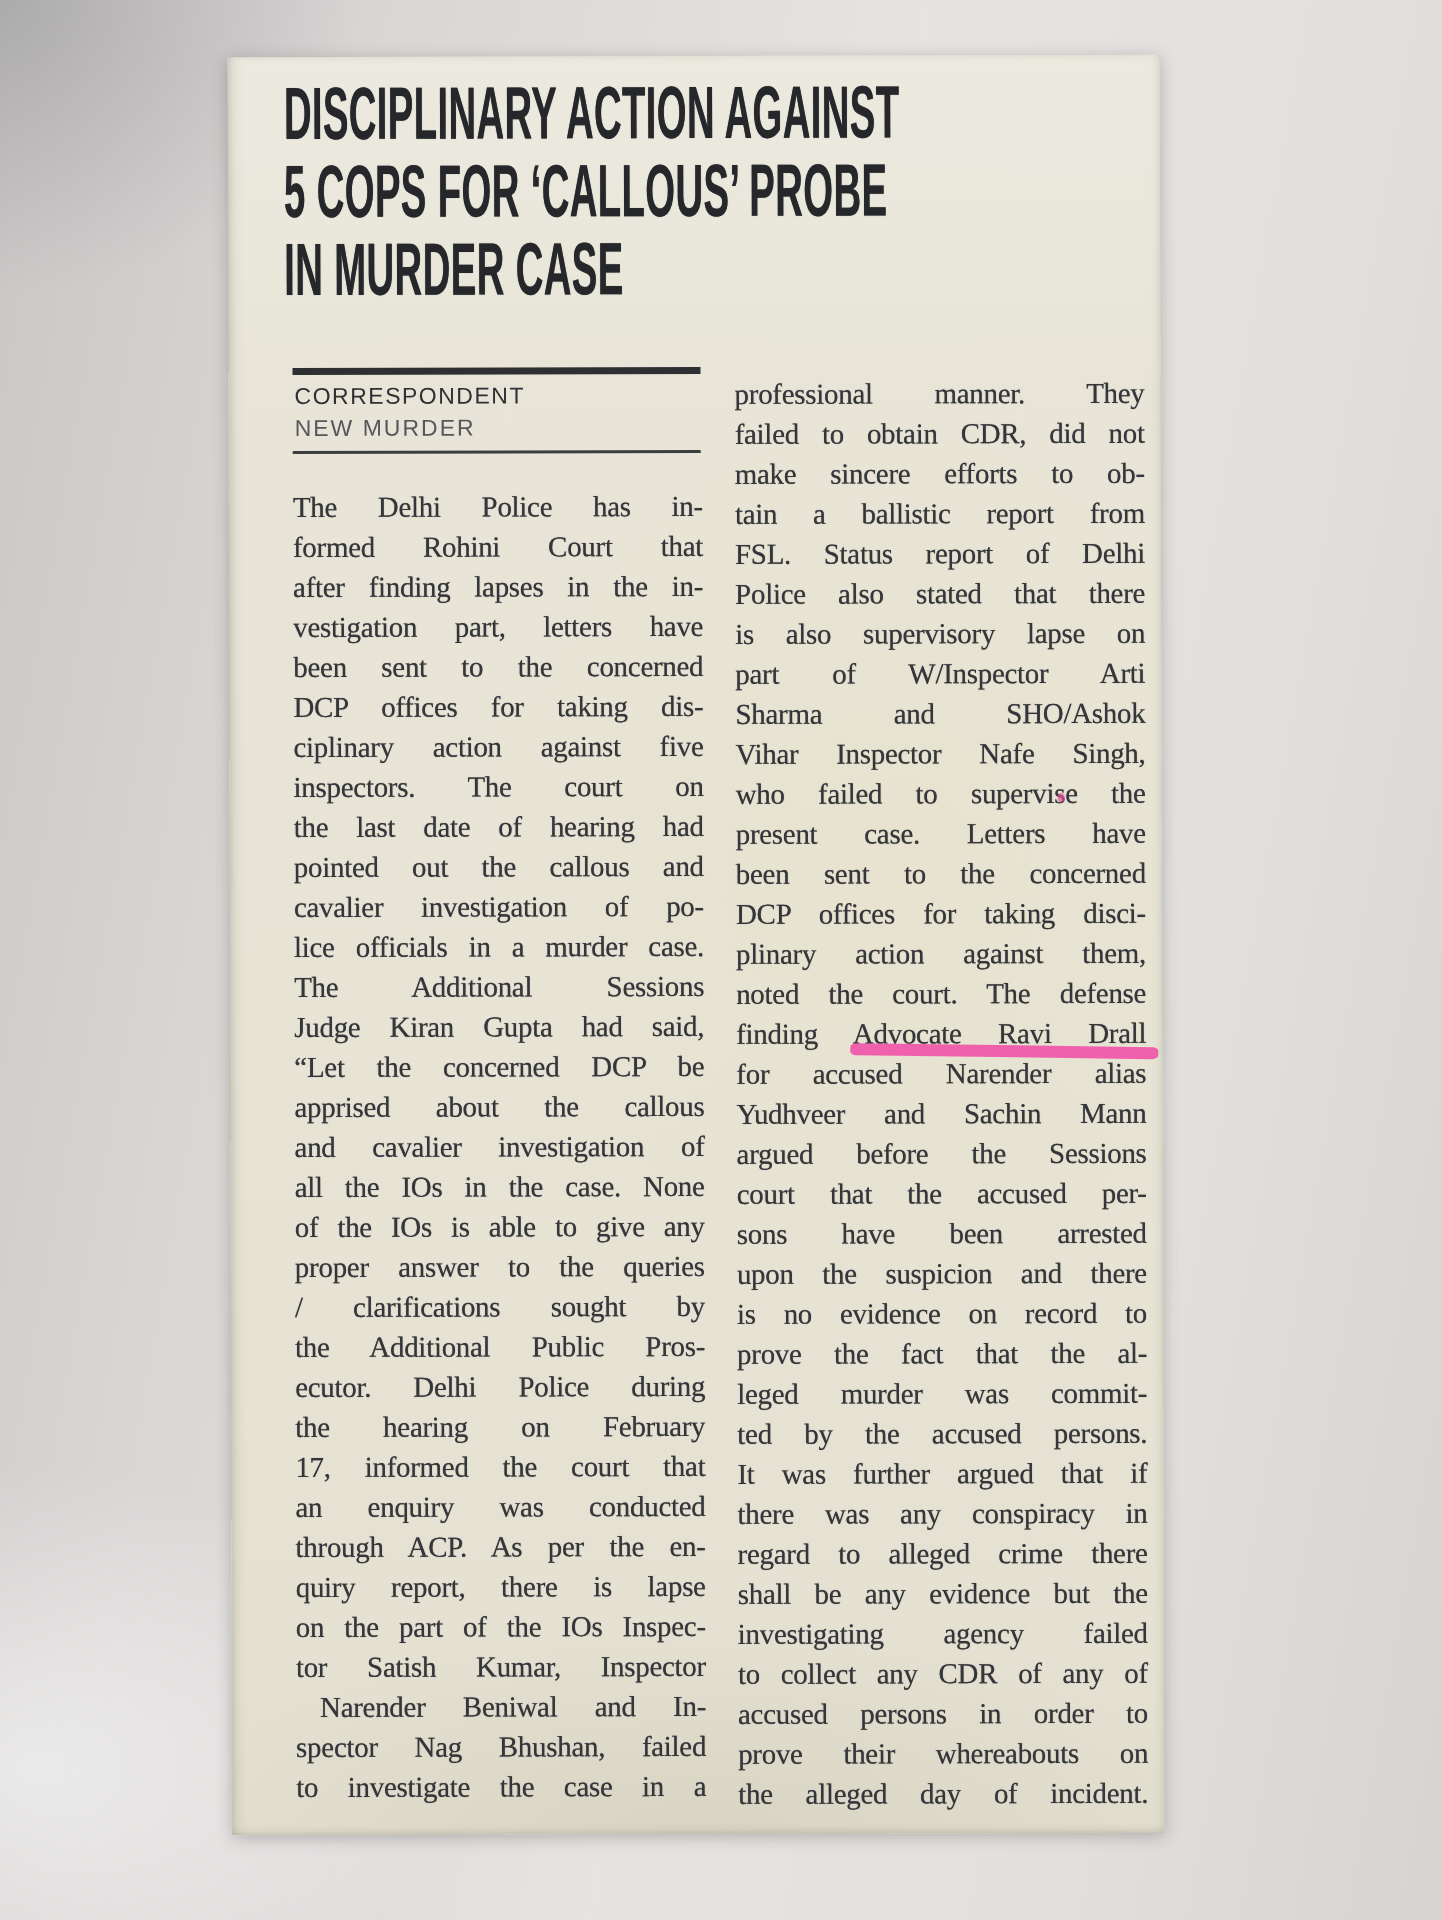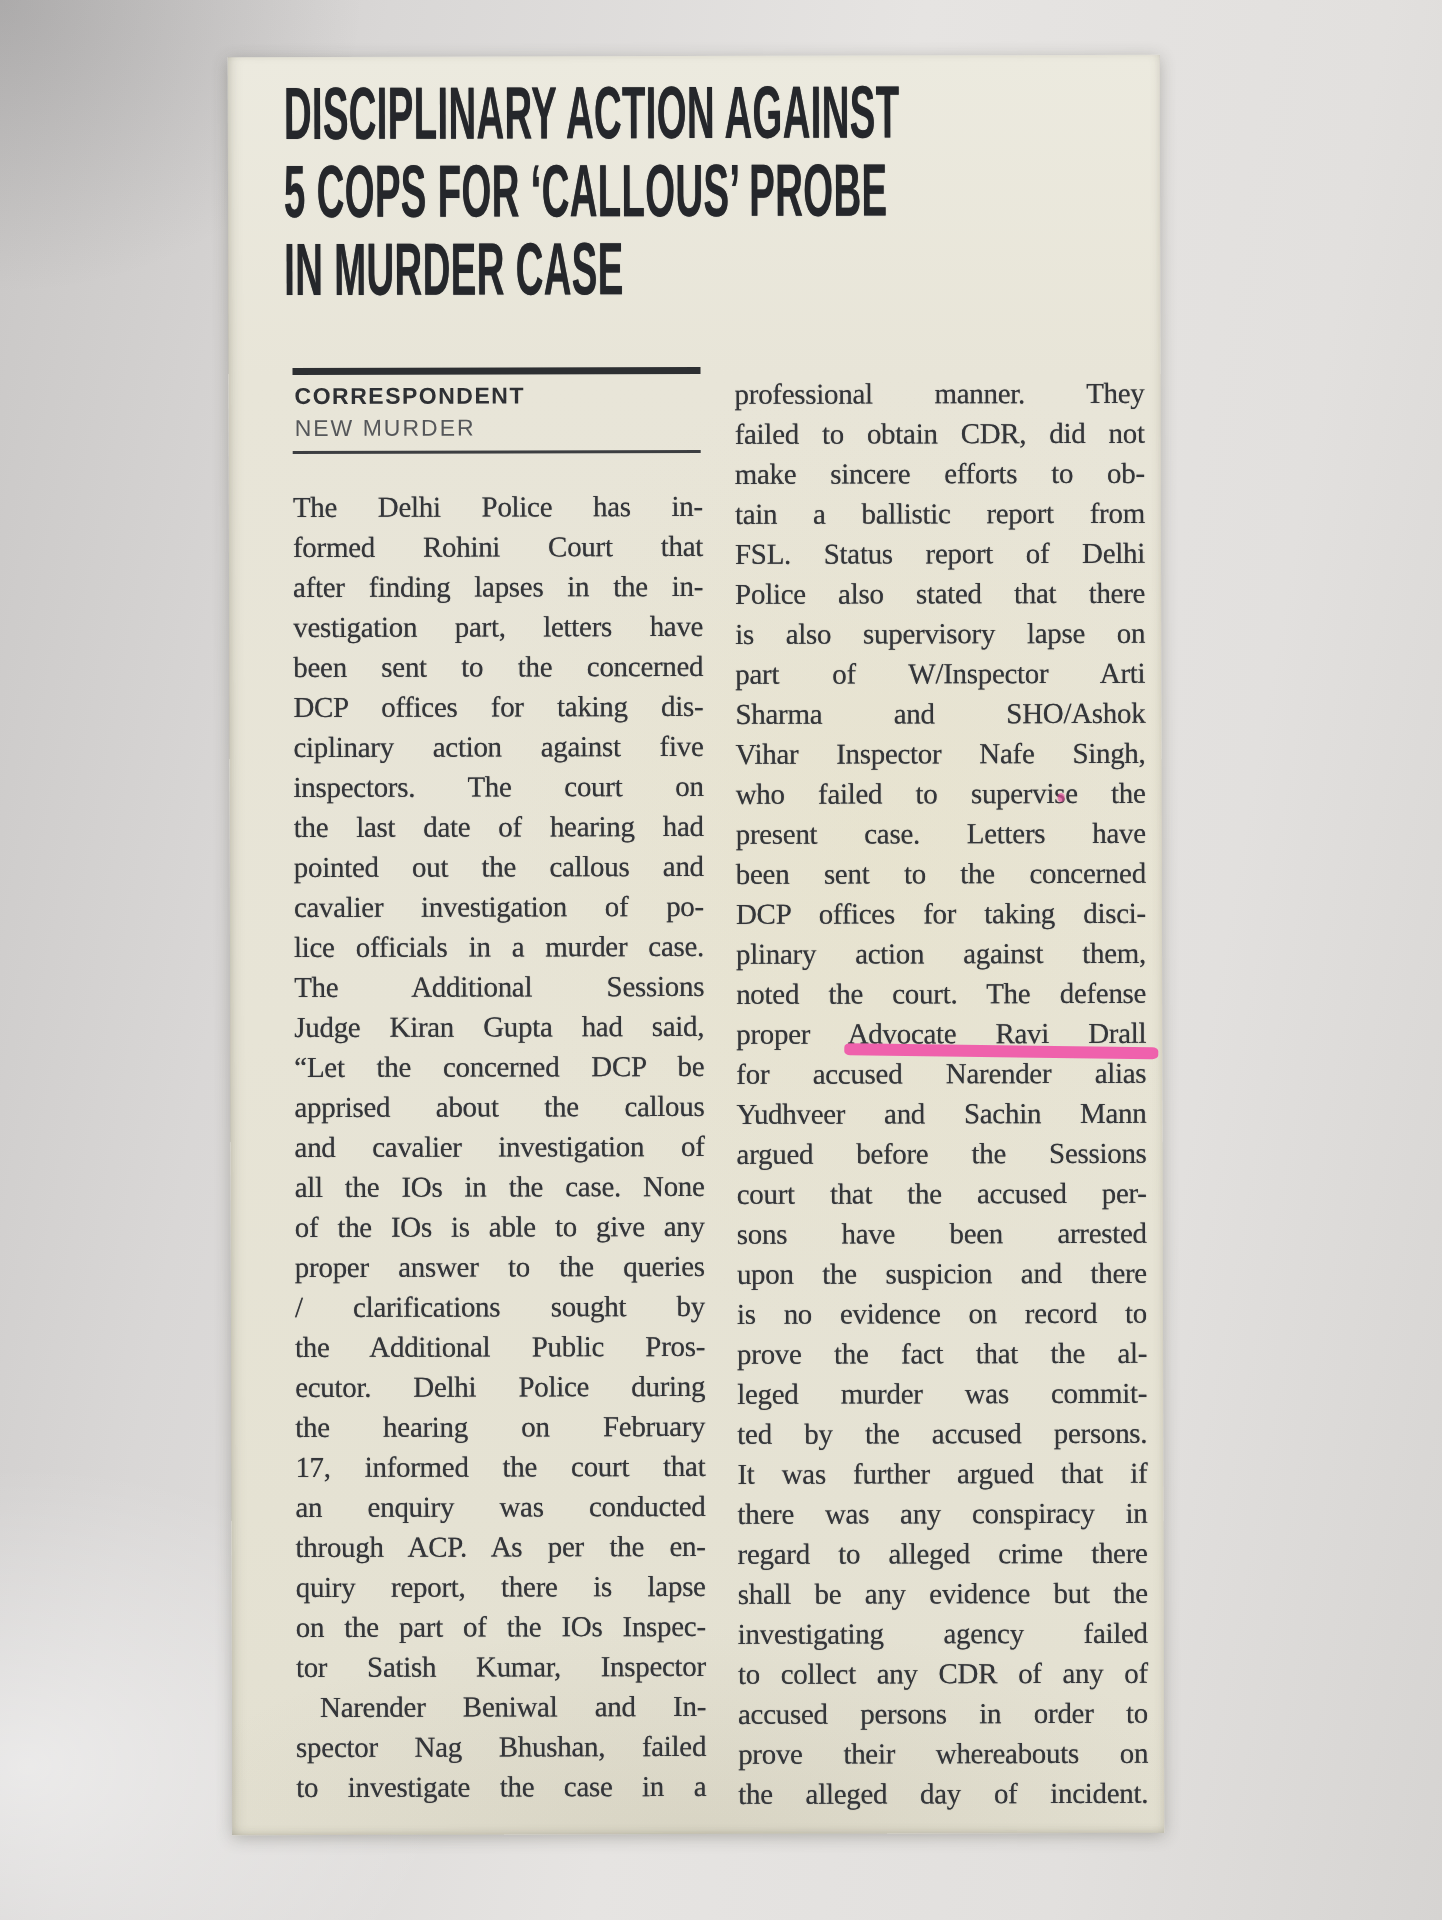--- a/index.html
+++ b/index.html
@@ -26,21 +26,21 @@
   }
   .headline { position:absolute; left:56px; top:18px; color:#25272b; }
   .headline .hline {
     font-size:74px; line-height:78px; font-weight:700; white-space:nowrap;
     transform:scaleX(0.52); transform-origin:0 0; letter-spacing:0.5px;
     text-shadow:0 0 1px rgba(40,42,46,0.7);
   }
   .rule-thick { position:absolute; left:64px; top:311px; width:408px; height:7px; background:#2d2f32; }
   .rule-thin  { position:absolute; left:64px; top:394px; width:408px; height:3px; background:#3c3e41; }
   .byline-author {
-    position:absolute; left:66px; top:326px; font-size:23px; font-weight:700;
+    position:absolute; left:66px; top:326px; font-size:23px; font-weight:400;
     letter-spacing:1.5px; color:#2e3034;text-align:right;
   }
   .byline-location {
     position:absolute; left:66px; top:358px; font-size:23px; font-weight:400;
     letter-spacing:2px; color:#55575a;
   }
   .col { position:absolute; width:410px; }
   .col-left  { left:64px;  top:430px; }
   .col-right { left:506px; top:318px; }
   .line {
@@ -125,21 +125,21 @@
         <div class="line">is also supervisory lapse on</div>
         <div class="line">part of W/Inspector Arti</div>
         <div class="line">Sharma and SHO/Ashok</div>
         <div class="line">Vihar Inspector Nafe Singh,</div>
         <div class="line">who failed to supervise the</div>
         <div class="line">present case. Letters have</div>
         <div class="line">been sent to the concerned</div>
         <div class="line">DCP offices for taking disci-</div>
         <div class="line">plinary action against them,</div>
         <div class="line">noted the court. The defense</div>
-        <div class="line"><span>proper </span><span class="hl">Advocate Ravi Drall</span></div>
+        <div class="line"><span>finding </span><span class="hl">Advocate Ravi Drall</span></div>
         <div class="line">for accused Narender alias</div>
         <div class="line">Yudhveer and Sachin Mann</div>
         <div class="line">argued before the Sessions</div>
         <div class="line">court that the accused per-</div>
         <div class="line">sons have been arrested</div>
         <div class="line">upon the suspicion and there</div>
         <div class="line">is no evidence on record to</div>
         <div class="line">prove the fact that the al-</div>
         <div class="line">leged murder was commit-</div>
         <div class="line">ted by the accused persons.</div>

